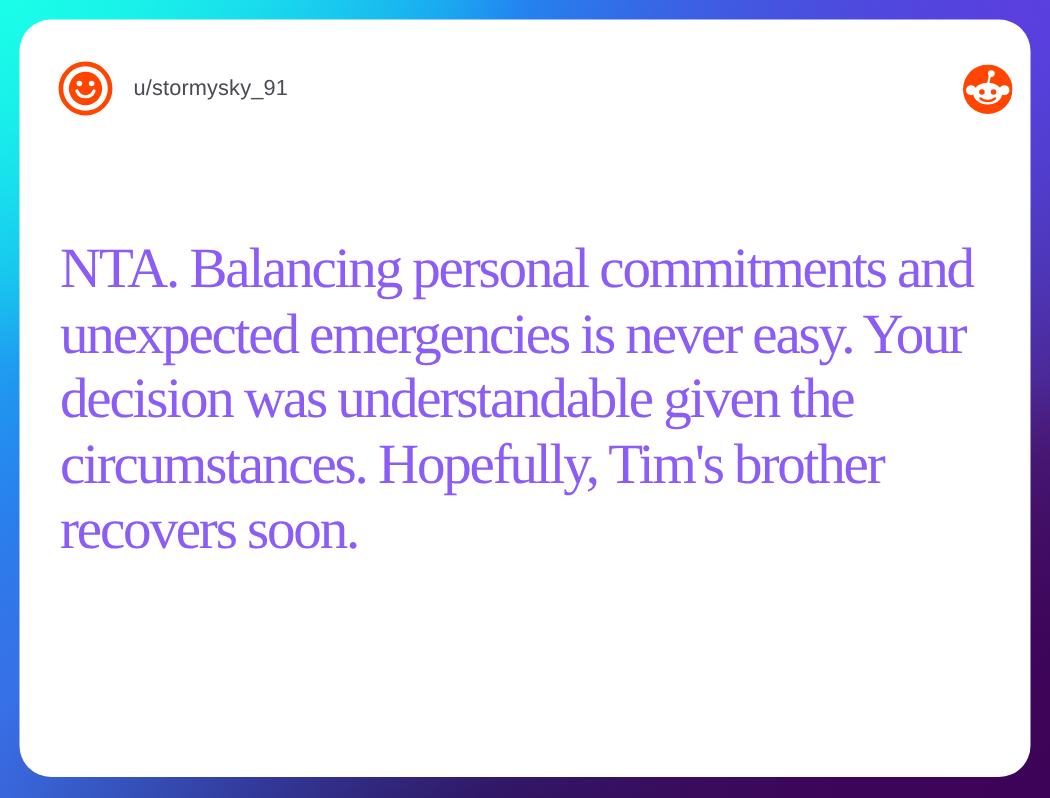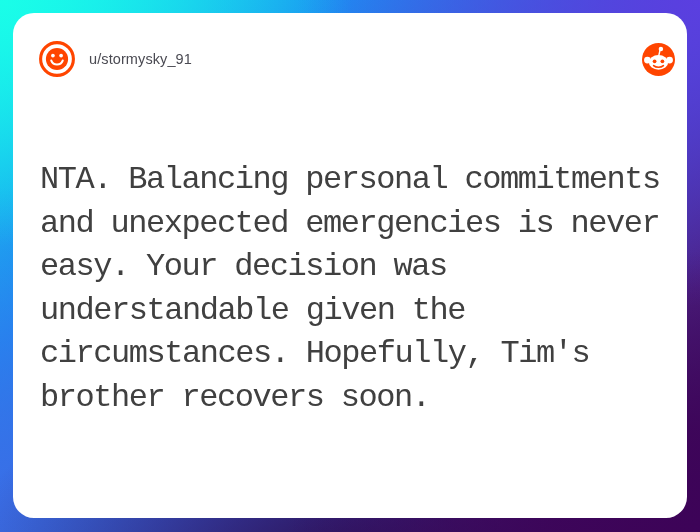--- a/index.html
+++ b/index.html
@@ -95,26 +95,26 @@
   .card-body {
     position: absolute;
     left: 27px;
     right: 20px;
     top: 145px;
     bottom: 70px;
   }
 
   .comment-text {
     margin: 0;
-    font-family: Liberation Mono, monospace;
-    font-size: 32px;
+    font-family: Liberation Serif, serif;
+    font-size: 38px;
     line-height: 43.5px;
     letter-spacing: -1.45px;
     word-spacing: -0.5px;
-    color: #404040;
+    color: #8b5cf6;
     font-weight: 400;
   }
 </style>
 </head>
 <body>
 
 <div id="stage">
 
   <div id="card">
 

